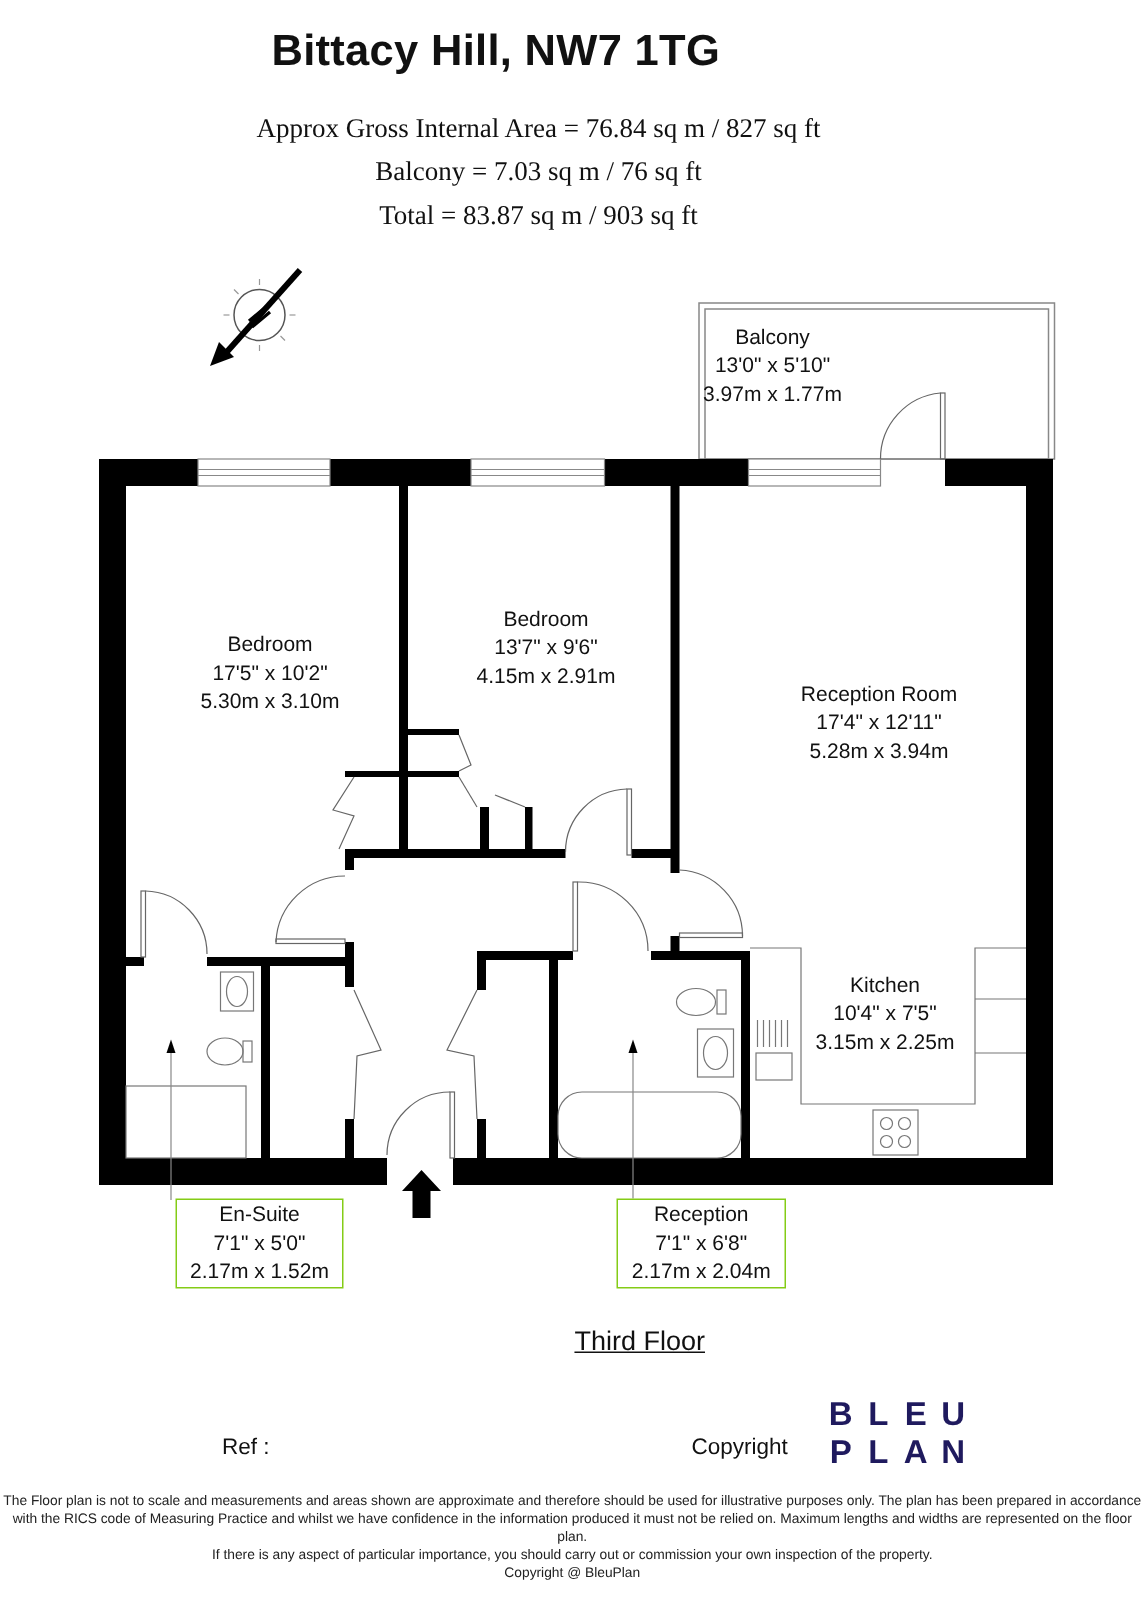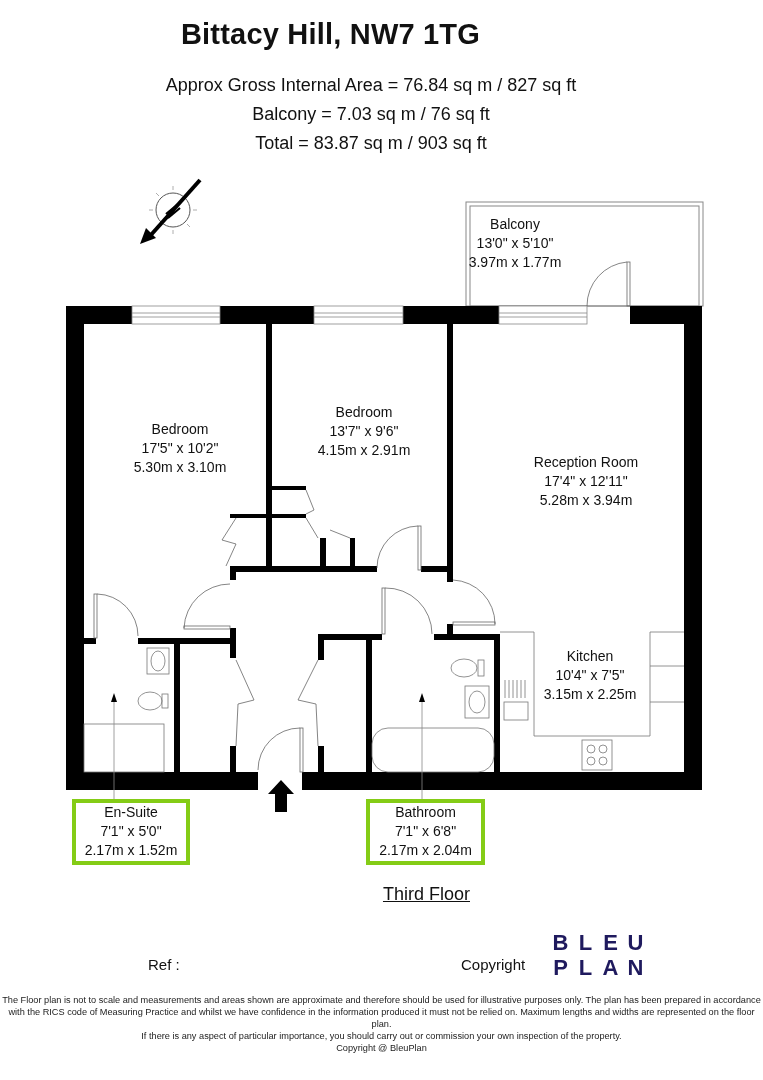--- a/index.html
+++ b/index.html
@@ -1,21 +1,21 @@
 <!DOCTYPE html>
 <html><head>
 <meta charset="utf-8">
 <style>
   html,body{margin:0;padding:0;background:#ffffff;}
   body{width:763px;height:1080px;position:relative;overflow:hidden;font-family:"Liberation Sans",sans-serif;color:#111;}
   .title{position:absolute;left:0;top:18px;width:661px;text-align:center;font-size:29px;font-weight:bold;letter-spacing:0.2px;}
-  .area-line{position:absolute;left:12px;width:718px;text-align:center;font-size:18px;}
+  .area-line{position:absolute;left:0;width:718px;text-align:center;font-size:18px;font-family:Liberation Serif, serif;}
   #plan{position:absolute;left:0;top:0;}
   .room-label{position:absolute;text-align:center;font-size:14px;line-height:19px;color:#111;}
-  .room-box{position:absolute;border:4px solid #84cc16;background:#fff;text-align:center;font-size:14px;line-height:19px;}
+  .room-box{position:absolute;border:1px solid #84cc16;background:#fff;text-align:center;font-size:14px;line-height:19px;margin-left:45px;}
   .floor-name{position:absolute;left:290px;top:884px;width:180px;text-align:right;font-size:18px;text-decoration:underline;}
   .ref{position:absolute;left:148px;top:956px;font-size:15px;}
   .copyright{position:absolute;left:461px;top:956px;font-size:15px;}
   .logo{position:absolute;left:548px;top:930px;color:#1f1a5e;font-weight:bold;font-size:22px;line-height:25px;}
   .logo span{display:inline-block;width:25px;text-align:center;}
   .disclaimer{position:absolute;left:0;top:994px;width:763px;text-align:center;font-size:9.2px;line-height:12px;color:#222;}
 </style>
 </head>
 <body>
 
@@ -209,21 +209,21 @@
   <div>3.15m x 2.25m</div>
 </div>
 
 <div class="room-box" style="left:72px;top:799px;width:110px;height:58px">
   <div>En-Suite</div>
   <div>7'1" x 5'0"</div>
   <div>2.17m x 1.52m</div>
 </div>
 
 <div class="room-box" style="left:366px;top:799px;width:111px;height:58px">
-  <div>Bathroom</div>
+  <div>Reception</div>
   <div>7'1" x 6'8"</div>
   <div>2.17m x 2.04m</div>
 </div>
 
 <div class="floor-name">Third Floor</div>
 
 <div class="ref">Ref  :</div>
 <div class="copyright">Copyright</div>
 <div class="logo">
   <div><span>B</span><span>L</span><span>E</span><span>U</span></div>

